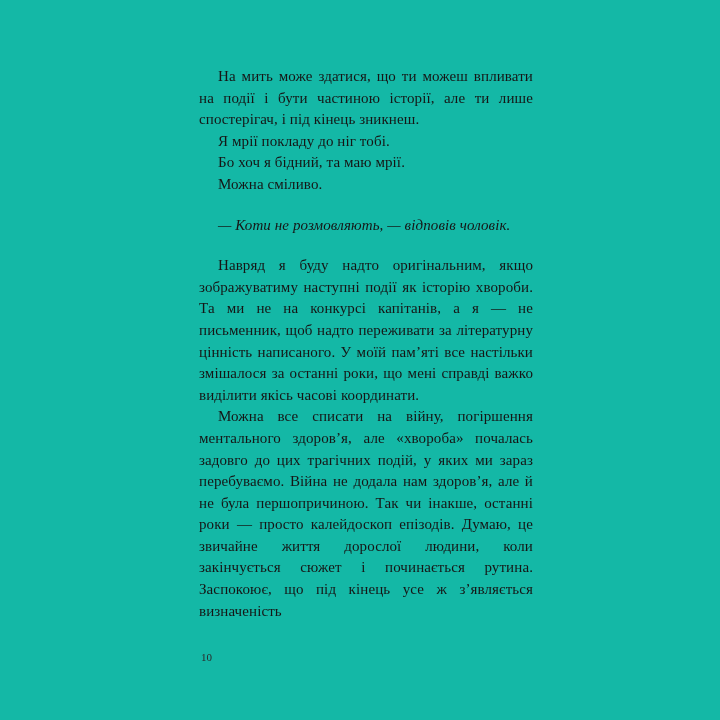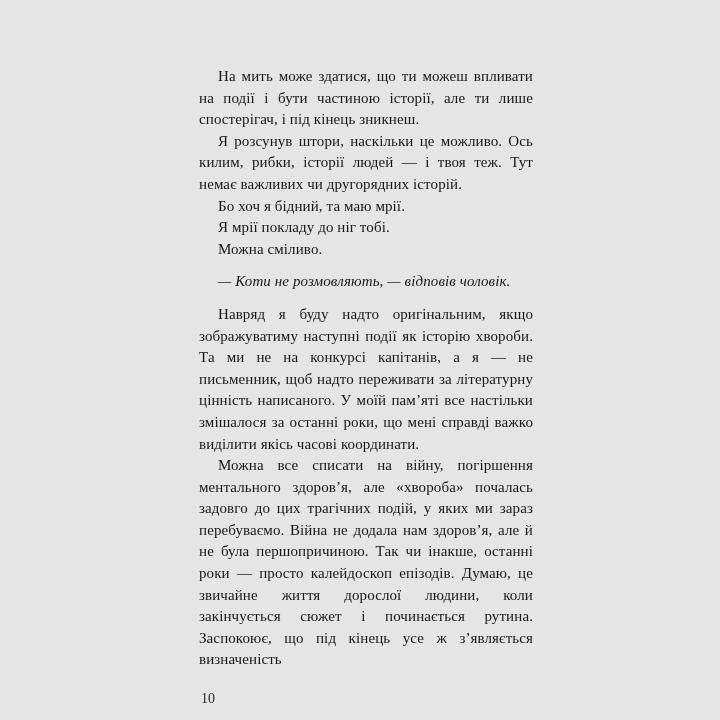--- a/index.html
+++ b/index.html
@@ -10,61 +10,59 @@
       width: 720px;
       height: 720px;
       background: #ffffff;
       font-family: "Liberation Serif", serif;
       color: #161616;
     }
     .book-page {
       position: relative;
       width: 720px;
       height: 720px;
-      background: #e5e5e5;
+      background: #14b8a6;
       overflow: hidden;
     }
     .text-block {
       position: absolute;
       left: 199px;
       top: 66px;
       width: 334px;
       text-align: justify;
       font-size: 15px;
       line-height: 21.6px;
       letter-spacing: 0.1px;
     }
     .para {
       margin: 0;
       text-indent: 19px;
     }
     .italic {
       font-style: italic;
     }
     .spaced-before {
-      margin-top: 11px;
+      margin-top: 19px;
     }
     .page-number {
       position: absolute;
       left: 201px;
       top: 652px;
-      font-size: 14px;
+      font-size: 11px;
       line-height: 1;
       color: #2a2a2a;
-      margin-top: 40px;
     }
   </style>
 </head>
 <body>
 
 <div class="book-page">
   <div class="text-block">
     <p class="para">На мить може здатися, що ти можеш впливати на події і бути частиною історії, але ти лише спостерігач, і під кінець зникнеш.</p>
-    <p class="para">Я розсунув штори, наскільки це можливо. Ось килим, рибки, історії людей — і твоя теж. Тут немає важливих чи другорядних історій.</p>
+    <p class="para">Я мрії покладу до ніг тобі.</p>
     <p class="para">Бо хоч я бідний, та маю мрії.</p>
-    <p class="para">Я мрії покладу до ніг тобі.</p>
     <p class="para">Можна сміливо.</p>
     <p class="para italic spaced-before">— Коти не розмовляють, — відповів чоловік.</p>
     <p class="para spaced-before">Навряд я буду надто оригінальним, якщо зображуватиму наступні події як історію хвороби. Та ми не на конкурсі капітанів, а я — не письменник, щоб надто переживати за літературну цінність написаного. У моїй пам’яті все настільки змішалося за останні роки, що мені справді важко виділити якісь часові координати.</p>
     <p class="para">Можна все списати на війну, погіршення ментального здоров’я, але «хвороба» почалась задовго до цих трагічних подій, у яких ми зараз перебуваємо. Війна не додала нам здоров’я, але й не була першопричиною. Так чи інакше, останні роки — просто калейдоскоп епізодів. Думаю, це звичайне життя дорослої людини, коли закінчується сюжет і починається рутина. Заспокоює, що під кінець усе ж з’являється визначеність</p>
   </div>
   <div class="page-number">10</div>
 </div>
 
 </body></html>

